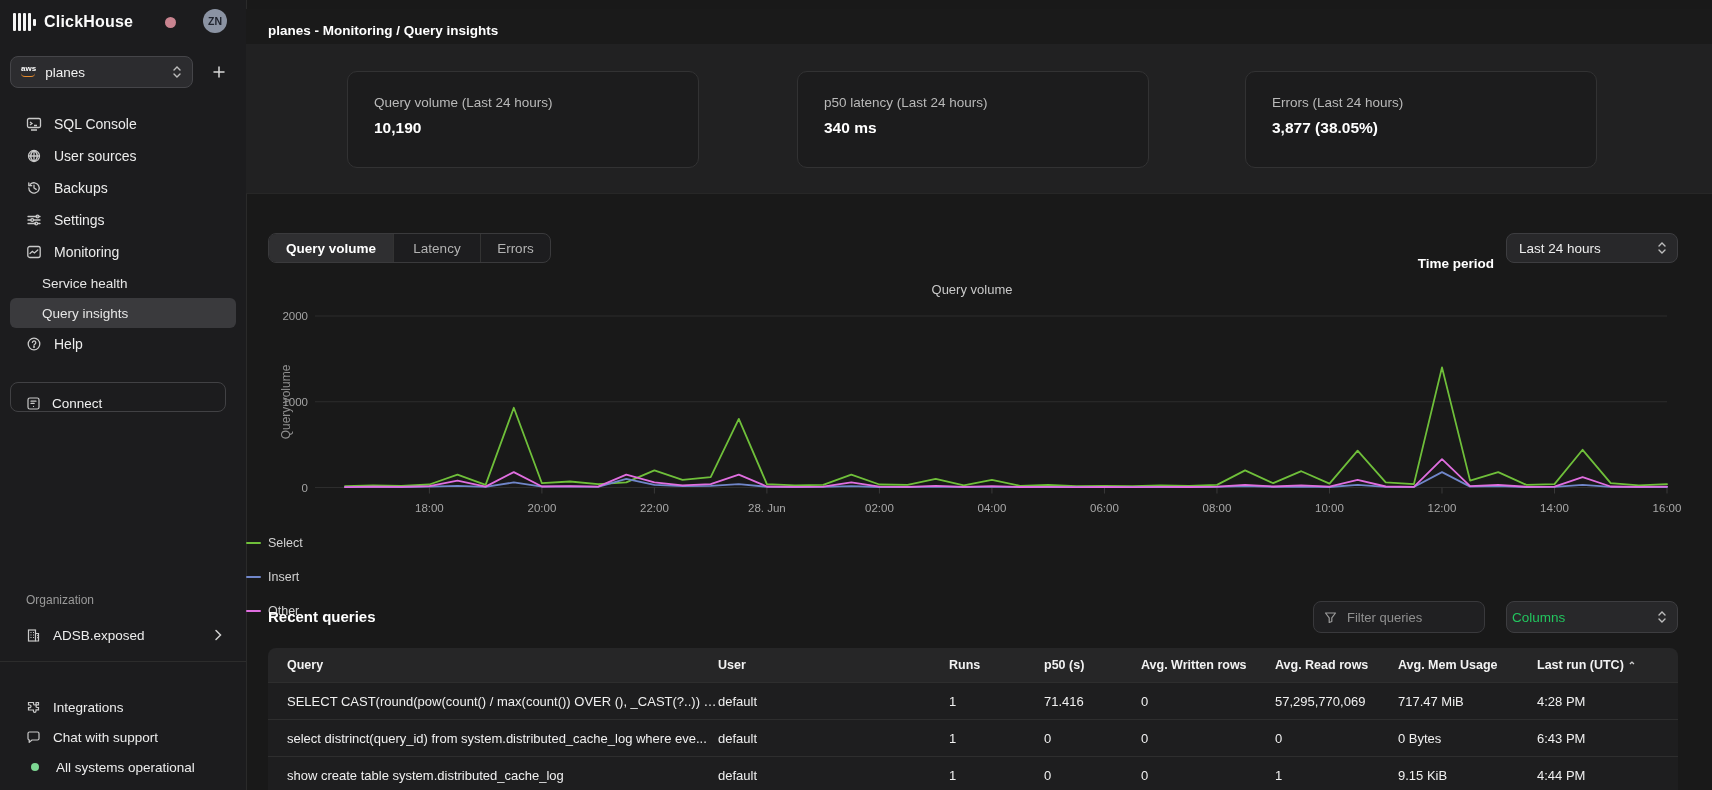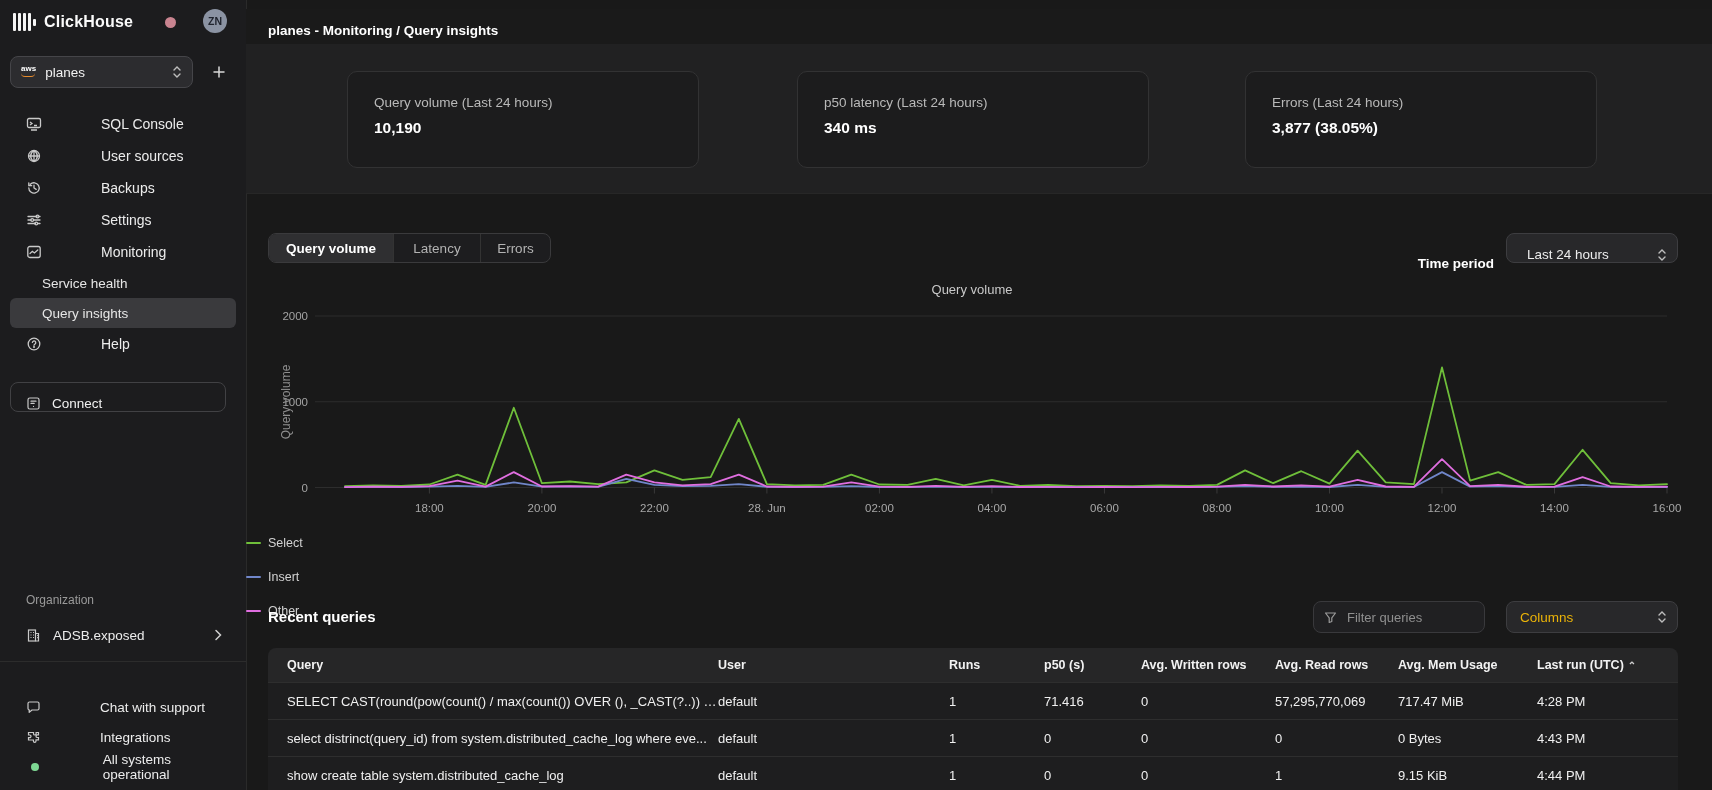--- a/index.html
+++ b/index.html
@@ -17,21 +17,21 @@
           color:#20242e;font-size:10.5px;font-weight:700;display:flex;align-items:center;justify-content:center;}
   .service-row{position:absolute;left:10px;top:56px;width:226px;height:32px;}
   .service-select{position:absolute;left:0;top:0;width:183px;height:32px;background:#2c2c2f;border:1px solid #454549;
           border-radius:8px;box-sizing:border-box;display:flex;align-items:center;padding:0 10px;gap:9px;cursor:pointer;}
   .service-select .svalue{font-size:13.5px;color:#f2f2f2;flex:1;}
   .aws-badge{font-size:8px;font-weight:700;color:#fff;line-height:8px;position:relative;top:-1px;}
   .aws-badge b{display:block;width:14px;height:3px;border-bottom:1.6px solid #e58b2e;border-radius:0 0 7px 7px;}
   .plus-btn{position:absolute;left:196px;top:3px;width:26px;height:26px;display:flex;align-items:center;justify-content:center;cursor:pointer;border-radius:6px;}
   .nav{position:absolute;left:10px;top:108px;width:226px;}
   .nav-item{height:32px;display:flex;align-items:center;gap:12px;padding-left:16px;border-radius:6px;cursor:pointer;}
-  .nav-item .nlabel{font-size:14px;color:#ececec;margin-left:47px;}
+  .nav-item .nlabel{font-size:14px;color:#ececec;}
   .nav-item svg{flex:0 0 auto;}
   .nav-sub{height:30px;display:flex;align-items:center;padding-left:32px;border-radius:6px;cursor:pointer;}
   .nav-sub .nlabel{font-size:13.5px;color:#e6e6e6;}
   .nav-sub.selected{background:#3a3a3d;}
   .connect-btn{position:absolute;left:10px;top:382px;width:216px;height:30px;border:1px solid #414144;border-radius:8px;
           box-sizing:border-box;display:flex;align-items:flex-end;gap:11px;padding-left:15px;cursor:pointer;}
   .connect-btn .nlabel{font-size:13.5px;color:#f0f0f0;}
   .org-label{position:absolute;left:26px;top:593px;font-size:12px;color:#9a9a9a;}
   .org-row{position:absolute;left:10px;top:620px;width:226px;height:30px;display:flex;align-items:center;gap:12px;padding-left:16px;box-sizing:border-box;cursor:pointer;border-radius:6px;}
   .org-row .nlabel{font-size:13.5px;color:#ececec;flex:1;}
@@ -49,38 +49,38 @@
   .stat-card .slabel{margin:23px 0 0 26px;font-size:13.5px;color:#b9b9b9;}
   .stat-card .svalue2{margin:9px 0 0 26px;font-size:15.5px;font-weight:700;color:#fff;}
   
   .tab-group{position:absolute;left:268px;top:233px;height:30px;display:flex;background:#1d1d1f;border:1px solid #3a3a3c;border-radius:8px;overflow:hidden;box-sizing:border-box;}
   .tab{display:flex;align-items:center;justify-content:center;font-size:13.5px;color:#b3b3b3;cursor:pointer;border-right:1px solid #333;}
   .tab:last-child{border-right:none;}
   .tab.active{background:#2f2f31;color:#fff;font-weight:700;}
   .tab.w1{width:124px}.tab.w2{width:86px}.tab.w3{width:69px}
   .tp-label{position:absolute;left:1390px;top:256px;width:104px;text-align:right;font-size:13.5px;font-weight:700;color:#fff;}
   .tp-select{position:absolute;left:1506px;top:233px;width:172px;height:30px;background:#28282a;border:1px solid #3d3d40;border-radius:8px;
-        box-sizing:border-box;display:flex;align-items:flex-end;cursor:pointer;padding-left:8px;}
+        box-sizing:border-box;display:flex;align-items:center;cursor:pointer;}
   .tp-select .svalue{padding-left:12px;font-size:13.5px;color:#ededed;flex:1;}
   .updown{margin-right:10px;}
   
   #chart-svg{position:absolute;left:0;top:270px;}
   .legend{position:absolute;left:246px;top:536px;width:1708px;display:flex;justify-content:center;gap:20px;flex-direction:column;}
   .legend-item{display:flex;align-items:center;gap:7px;cursor:pointer;}
   .legend-dash{width:15px;height:2.5px;border-radius:2px;}
   .legend-label{font-size:12.5px;color:#d2d2d2;}
   
   .recent-title{position:absolute;left:268px;top:608px;font-size:15px;font-weight:700;color:#fff;}
   .filter-box{position:absolute;left:1313px;top:601px;width:172px;height:32px;background:#202022;border:1px solid #39393c;border-radius:8px;
         box-sizing:border-box;display:flex;align-items:center;gap:8px;padding:0 10px;}
   .filter-box input{background:transparent;border:none;outline:none;color:#e8e8e8;font-size:13px;width:120px;font-family:"Liberation Sans",sans-serif;}
   .filter-box input::placeholder{color:#8f8f8f;}
   .columns-btn{position:absolute;left:1506px;top:601px;width:172px;height:32px;background:#28282a;border:1px solid #3d3d40;border-radius:8px;
         box-sizing:border-box;display:flex;align-items:center;cursor:pointer;}
-  .columns-btn .svalue{padding-left:13px;font-size:13.5px;color:#eab308;flex:1;}
+  .columns-btn .svalue{padding-left:5px;font-size:13.5px;color:#22c55e;flex:1;}
   .rq-table{position:absolute;left:268px;top:648px;width:1410px;border-collapse:collapse;table-layout:fixed;}
   .rq-table th{height:34px;background:#262627;font-size:12.5px;font-weight:700;color:#f2f2f2;text-align:left;padding:0;cursor:pointer;white-space:nowrap;}
   .rq-table th:first-child{padding-left:19px;border-top-left-radius:8px;}
   .rq-table th:last-child{border-top-right-radius:8px;}
   .rq-table td{height:36px;background:#1e1e1f;font-size:13px;color:#f0f0f0;padding:0;border-top:1px solid #2e2e2e;
         white-space:nowrap;overflow:hidden;text-overflow:ellipsis;}
   .rq-table td:first-child{padding-left:19px;}
   .rq-table tr{cursor:pointer;}
   .sort-caret{font-size:10px;color:#cfcfcf;margin-left:4px;}
   .icon{color:#c9c9c9;display:inline-flex;}
@@ -210,33 +210,33 @@
             <path d="M2 1.5L6.5 6 2 10.5"></path>
           </svg>
       </span>
     </div>
 
     <div class="side-divider"></div>
 
     <div class="side-footer">
       <div class="nav-item">
         <span class="icon">
+          <svg width="15" height="15" viewBox="0 0 15 15" fill="none" stroke="currentColor" stroke-width="1.2">
+              <path d="M5.5 2.5h2v1.2a1.3 1.3 0 1 0 2.6 0V2.5h2.4v2.4h-1.2a1.3 1.3 0 1 0 0 2.6h1.2v2.4H10v1.2a1.3 1.3 0 1 1-2.6 0V10H2.5V7.6h1.2a1.3 1.3 0 1 0 0-2.6H2.5V2.5h3z"></path>
+            </svg>
+        </span>
+        <span class="nlabel">Integrations</span>
+      </div>
+      <div class="nav-item">
+        <span class="icon">
           <svg width="15" height="15" viewBox="0 0 15 15" fill="none" stroke="currentColor" stroke-width="1.2" stroke-linejoin="round">
               <path d="M2 3.5A1.5 1.5 0 0 1 3.5 2h8A1.5 1.5 0 0 1 13 3.5v5A1.5 1.5 0 0 1 11.5 10H6l-2.8 2.4V10H3.5A1.5 1.5 0 0 1 2 8.5z"></path>
             </svg>
         </span>
         <span class="nlabel">Chat with support</span>
-      </div>
-      <div class="nav-item">
-        <span class="icon">
-          <svg width="15" height="15" viewBox="0 0 15 15" fill="none" stroke="currentColor" stroke-width="1.2">
-              <path d="M5.5 2.5h2v1.2a1.3 1.3 0 1 0 2.6 0V2.5h2.4v2.4h-1.2a1.3 1.3 0 1 0 0 2.6h1.2v2.4H10v1.2a1.3 1.3 0 1 1-2.6 0V10H2.5V7.6h1.2a1.3 1.3 0 1 0 0-2.6H2.5V2.5h3z"></path>
-            </svg>
-        </span>
-        <span class="nlabel">Integrations</span>
       </div>
       <div class="nav-item">
         <span class="green-dot"></span>
         <span class="nlabel">All systems operational</span>
       </div>
     </div>
   </aside>
 
   <header class="topbar">
     <span class="topbar-title">planes - Monitoring / Query insights</span>
@@ -377,21 +377,21 @@
           <td>4:28 PM</td>
         </tr>
         <tr>
           <td>select distrinct(query_id) from system.distributed_cache_log where eve...</td>
           <td>default</td>
           <td>1</td>
           <td>0</td>
           <td>0</td>
           <td>0</td>
           <td>0 Bytes</td>
-          <td>4:43 PM</td>
+          <td>6:43 PM</td>
         </tr>
         <tr>
           <td>show create table system.distributed_cache_log</td>
           <td>default</td>
           <td>1</td>
           <td>0</td>
           <td>0</td>
           <td>1</td>
           <td>9.15 KiB</td>
           <td>4:44 PM</td>

